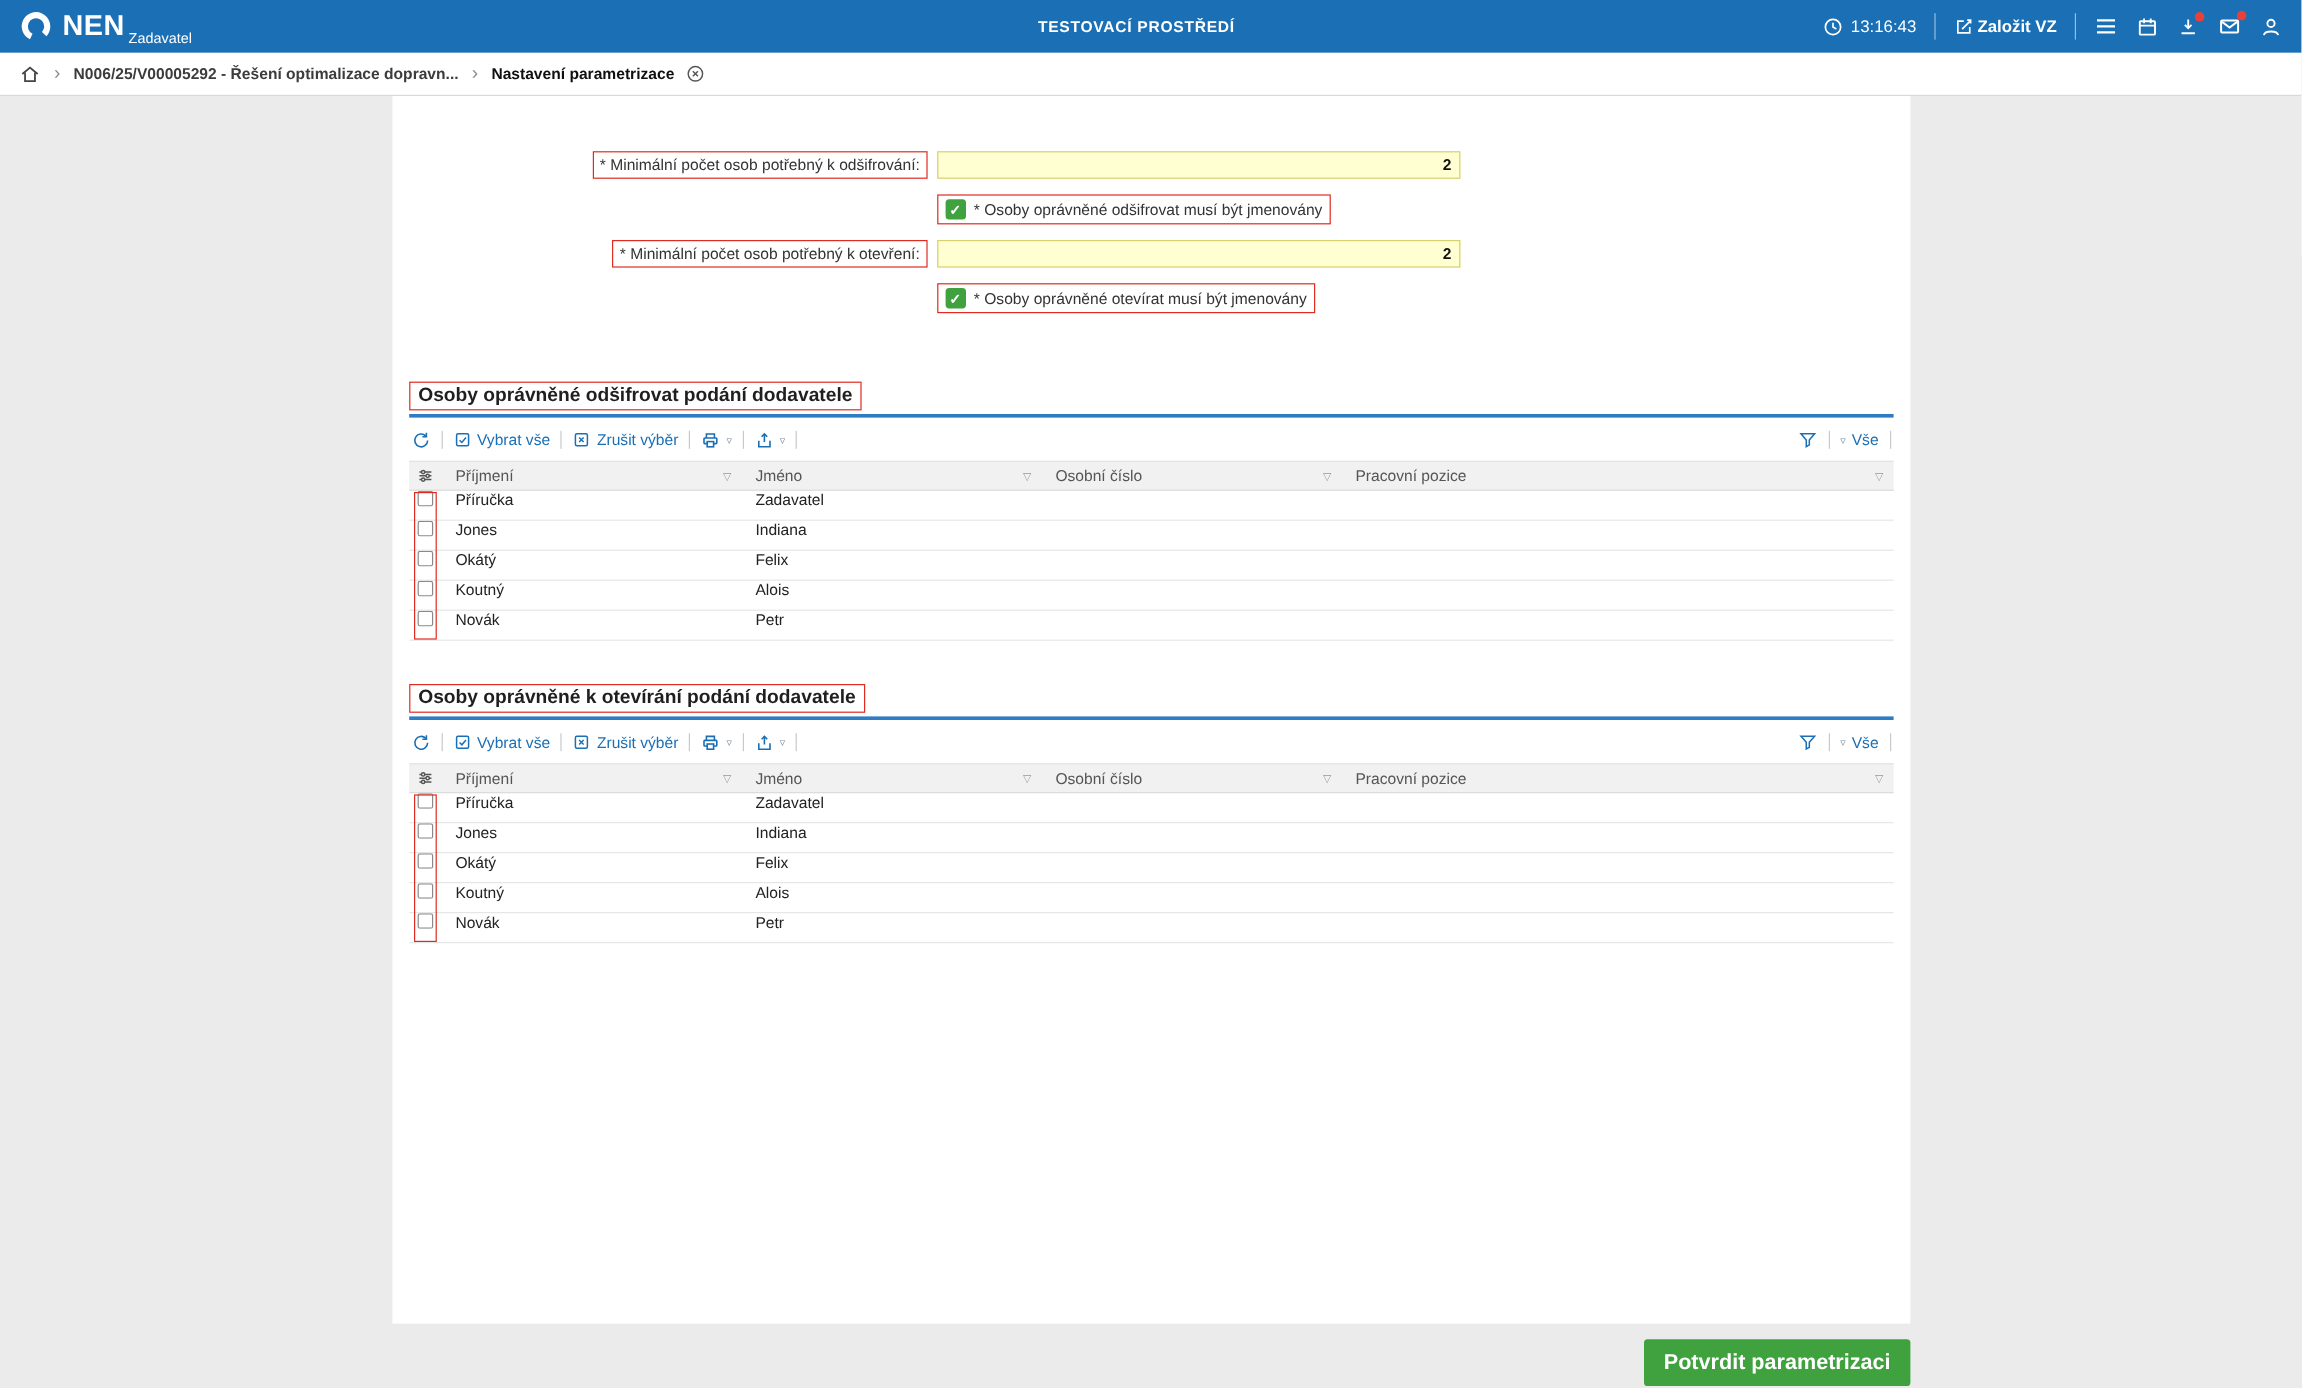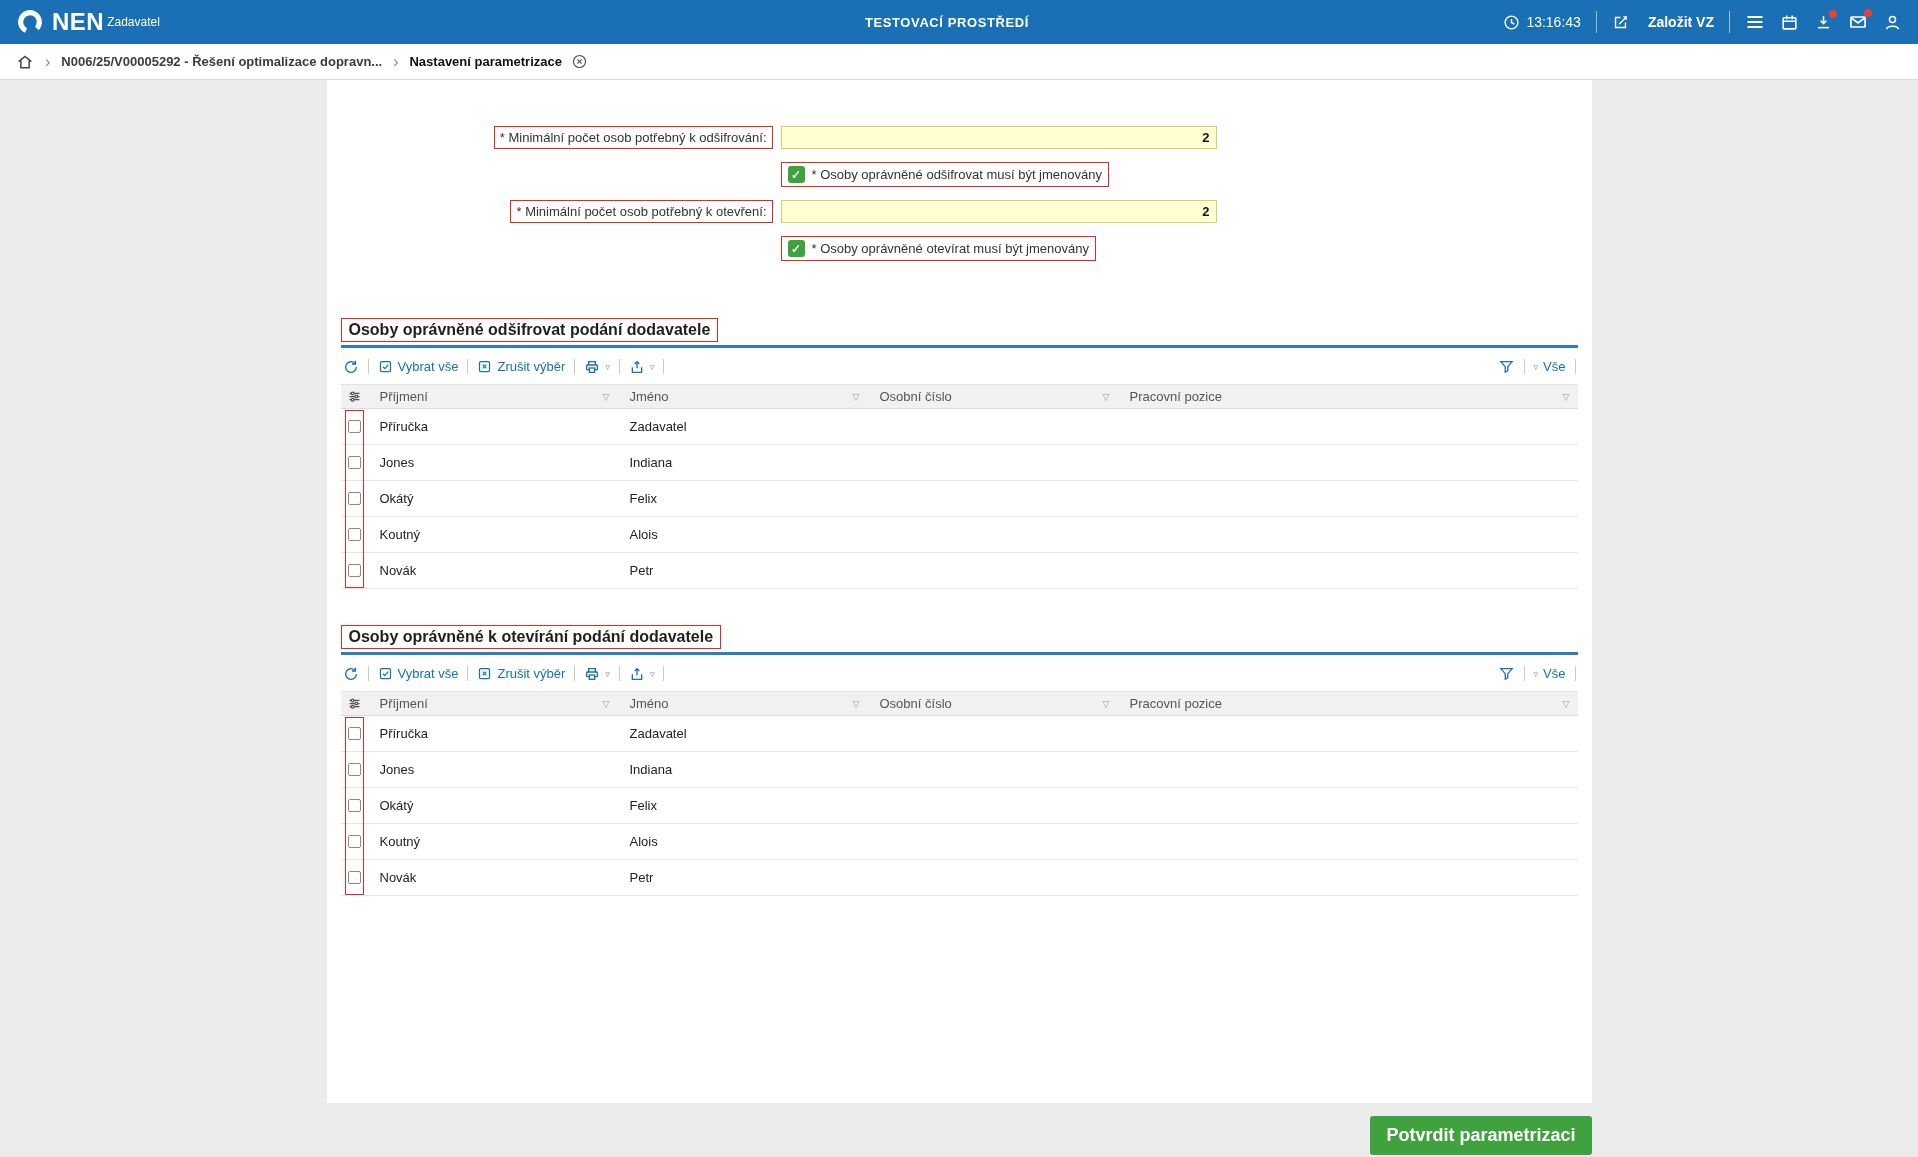--- a/index.html
+++ b/index.html
@@ -2,28 +2,28 @@
 <html><head>
 <meta charset="utf-8">
 <style>
   * { box-sizing: border-box; margin: 0; padding: 0; }
   html,body { width: 1918px; min-height: 1157px; }
   body { font-family: "Liberation Sans", sans-serif; background: #ebebeb; }
 
   
   .topbar { height: 44px; background: #1a6fb5; color: #fff; display: flex; align-items: center; padding: 0 16px; }
   .tb-left { flex: 1 1 0; display: flex; align-items: center; gap: 8px; }
-  .brand { display: flex; align-items: flex-start; gap: 3px; }
+  .brand { display: flex; align-items: flex-end; gap: 3px; }
   .brand-name { font-size: 24px; font-weight: bold; letter-spacing: .5px; line-height: 1; }
   .brand-sub { font-size: 12px; position: relative; top: 5px; }
   .tb-center { flex: 0 0 auto; font-size: 13px; font-weight: bold; letter-spacing: .6px; text-align: center; }
   .tb-right { flex: 1 1 0; display: flex; align-items: center; justify-content: flex-end; gap: 15px; font-size: 14px; padding-left: 24px; }
   .clock-group { display: flex; align-items: center; gap: 6px; }
   .vdiv-light { width: 1px; height: 22px; background: rgba(255,255,255,.55); }
-  .create-vz { background: none; border: none; color: #fff; font-weight: bold; font-size: 14px; font-family: inherit; display: flex; align-items: center; gap: 19px; cursor: pointer; }
+  .create-vz { background: none; border: none; color: #fff; font-weight: bold; font-size: 14px; font-family: inherit; display: flex; align-items: center; gap: 3px; cursor: pointer; }
   .tb-icon { display: inline-flex; align-items: center; justify-content: center; cursor: pointer; position: relative; }
   .badge { position: absolute; top: -3px; right: -4px; width: 8px; height: 8px; border-radius: 50%; background: #e8413c; }
 
   
   .breadcrumb { height: 36px; background: #fff; display: flex; align-items: center; gap: 11px; padding: 0 16px; font-size: 13px; border-bottom: 1px solid #d9d9d9; }
   .bc-home { display: inline-flex; cursor: pointer; }
   .bc-sep { color: #8a8a8a; font-size: 16px; line-height: 1; }
   .bc-item { font-weight: bold; color: #3c3c3c; text-decoration: none; cursor: pointer; }
   .bc-current { font-weight: bold; color: #101010; cursor: pointer; }
   .bc-close { display: inline-flex; cursor: pointer; margin-left: -2px; }
@@ -56,21 +56,21 @@
 
   .grid-header { display: flex; align-items: center; background: #f1f1f1; height: 25px; border-top: 1px solid #e3e3e3; border-bottom: 1px solid #dcdcdc; font-size: 13px; color: #555; }
   .gh-cell { display: flex; align-items: center; justify-content: space-between; padding: 0 8px 0 12px; cursor: pointer; }
   .check-col { width: 27px; padding: 0; justify-content: center; }
   .c1, .c2, .c3 { width: 250px; }
   .c4 { flex: 1; }
   .ftri { font-size: 9px; color: #999; cursor: pointer; }
 
   .grid-body { position: relative; }
   .red-col-overlay { position: absolute; left: 4px; top: 1px; width: 19px; height: calc(100% - 2px); border: 1px solid #e02b20; pointer-events: none; }
-  .grid-row { display: flex; align-items: center; height: 36px; border-bottom: 1px solid #e6e6e6; font-size: 13px; color: #222; cursor: pointer; }
+  .grid-row { display: flex; align-items: flex-start; height: 25px; border-bottom: 1px solid #e6e6e6; font-size: 13px; color: #222; cursor: pointer; }
   .gb-cell { padding: 0 8px 0 12px; overflow: hidden; white-space: nowrap; }
   .gb-cell.check-col { display: flex; justify-content: center; padding: 0; }
   .row-checkbox { width: 13px; height: 13px; border: 1px solid #8a8a8a; border-radius: 2px; background: #fff; display: inline-block; cursor: pointer; }
 
   
   .footer-bar { width: 1265px; margin: 13px auto 10px; text-align: right; }
   .confirm-btn { background: #3fa23f; color: #fff; border: none; border-radius: 3px; padding: 9px 16px; font-family: "Liberation Sans", sans-serif; font-size: 18px; font-weight: bold; cursor: pointer; }
 
   svg { display: block; }
 </style>

